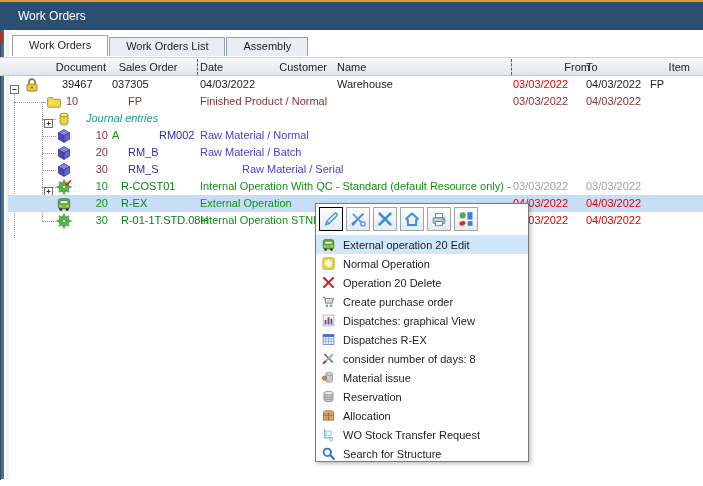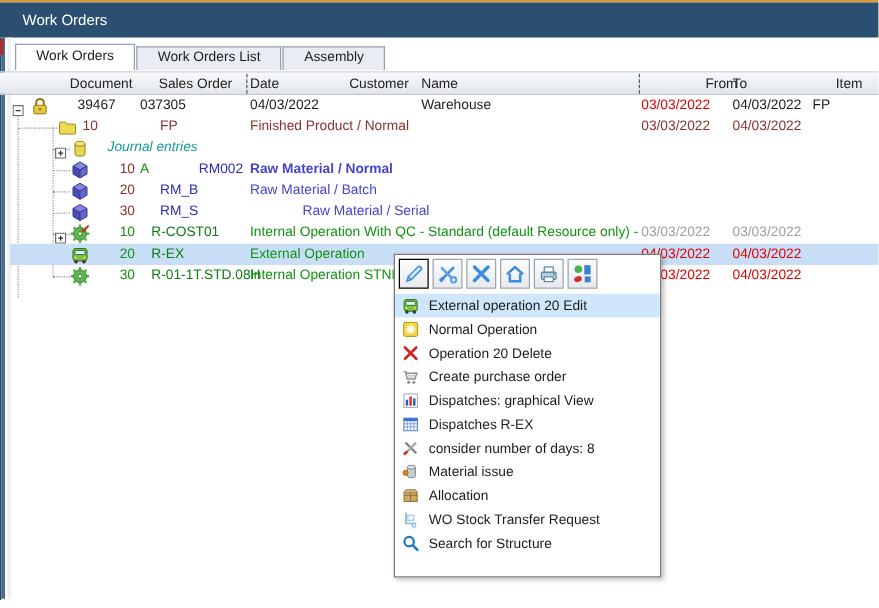--- a/index.html
+++ b/index.html
@@ -62,21 +62,21 @@
   <div class="left-edge-red"></div>
 
   <div class="tab-strip" id="tab-strip">
       <div class="tab active">Work Orders</div>
       <div class="tab">Work Orders List</div>
       <div class="tab">Assembly</div>
     </div>
 
   <div class="header-row" id="header-row">
       <div class="hcell" style="left: 40px; width: 66px; text-align: right;">Document</div>
-      <div class="hcell" style="left: 127px; width: 80px; text-align: left;">Sales Order</div>
+      <div class="hcell" style="left: 108px; width: 80px; text-align: center;">Sales Order</div>
       <div class="hcell" style="left: 200px; width: 60px; text-align: left;">Date</div>
       <div class="hcell" style="left: 262px; width: 65px; text-align: right;">Customer</div>
       <div class="hcell" style="left: 337px; width: 70px; text-align: left;">Name</div>
       <div class="hcell" style="left: 515px; width: 55px; text-align: right; margin-left: 20px;">From</div>
       <div class="hcell" style="left: 586px; width: 40px; text-align: left;">To</div>
       <div class="hcell" style="left: 650px; width: 40px; text-align: right;">Item</div>
       <div class="hsep" style="left: 197px;"></div>
       <div class="hsep" style="left: 511px;"></div>
     </div>
 
@@ -131,21 +131,21 @@
       <div class="cell" style="left: 86px; top: 110px; width: 130px; color: rgb(24, 154, 154); font-style: italic;">Journal entries</div>
       <div class="row-band" style="top: 127px;"></div>
       <div class="row-icon" style="left: 56px; top: 127.5px;"><svg width="16" height="16" viewBox="0 0 20 20" xmlns="http://www.w3.org/2000/svg">
           <polygon points="10,2 17,6 10,10 3,6" fill="#8585dd" stroke="#3a3a90"></polygon>
           <polygon points="3,6 10,10 10,18 3,14" fill="#4a4ab8" stroke="#3a3a90"></polygon>
           <polygon points="17,6 10,10 10,18 17,14" fill="#6666cc" stroke="#3a3a90"></polygon>
         </svg></div>
       <div class="cell" style="left: 78px; top: 127px; width: 30px; text-align: right; color: rgb(139, 48, 48);">10</div>
       <div class="cell" style="left: 112px; top: 127px; width: 12px; color: rgb(18, 146, 18);">A</div>
       <div class="cell" style="left: 128px; top: 127px; width: 78px; color: rgb(44, 44, 186); padding-left: 31px;">RM002</div>
-      <div class="cell clip" style="left: 200px; top: 127px; width: 312px; color: rgb(68, 68, 207); font-weight: bold;">Raw Material / Normal</div>
+      <div class="cell clip" style="left: 200px; top: 127px; width: 312px; color: rgb(68, 68, 207);">Raw Material / Normal</div>
       <div class="row-band" style="top: 144px;"></div>
       <div class="row-icon" style="left: 56px; top: 144.5px;"><svg width="16" height="16" viewBox="0 0 20 20" xmlns="http://www.w3.org/2000/svg">
           <polygon points="10,2 17,6 10,10 3,6" fill="#8585dd" stroke="#3a3a90"></polygon>
           <polygon points="3,6 10,10 10,18 3,14" fill="#4a4ab8" stroke="#3a3a90"></polygon>
           <polygon points="17,6 10,10 10,18 17,14" fill="#6666cc" stroke="#3a3a90"></polygon>
         </svg></div>
       <div class="cell" style="left: 78px; top: 144px; width: 30px; text-align: right; color: rgb(139, 48, 48);">20</div>
       <div class="cell" style="left: 128px; top: 144px; width: 78px; color: rgb(44, 44, 186);">RM_B</div>
       <div class="cell clip" style="left: 200px; top: 144px; width: 312px; color: rgb(68, 68, 207);">Raw Material / Batch</div>
       <div class="row-band" style="top: 161px;"></div>
@@ -350,20 +350,30 @@
               <path d="M6.5 5 v9.2 a4.3 2.1 0 0 0 8.6 0 V5" fill="#c9ccd1" stroke="#7d8187"></path>
               <ellipse cx="10.8" cy="5" rx="4.3" ry="2.1" fill="#dfe2e6" stroke="#7d8187"></ellipse>
               <circle cx="4.6" cy="11" r="2.7" fill="#e8861e" stroke="#a85f10"></circle>
             </svg>
           </span>
           <span class="ml">Material issue</span>
         </div>
         <div class="ctx-item">
           <span class="mi">
             <svg width="15" height="15" viewBox="0 0 20 20" xmlns="http://www.w3.org/2000/svg">
+              <path d="M4 5.5 v9 a6 2.5 0 0 0 12 0 v-9" fill="#c9ccd1" stroke="#7d8187"></path>
+              <path d="M4 8.6 a6 2.5 0 0 0 12 0 M4 11.6 a6 2.5 0 0 0 12 0" fill="none" stroke="#7d8187"></path>
+              <ellipse cx="10" cy="5.5" rx="6" ry="2.5" fill="#e2e5e9" stroke="#7d8187"></ellipse>
+            </svg>
+          </span>
+          <span class="ml">Reservation</span>
+        </div>
+        <div class="ctx-item">
+          <span class="mi">
+            <svg width="15" height="15" viewBox="0 0 20 20" xmlns="http://www.w3.org/2000/svg">
               <rect x="3" y="6.4" width="14" height="9.8" fill="#cfa964" stroke="#8a6a34"></rect>
               <path d="M3 6.4 l2-2.6 h10 l2 2.6" fill="#e0bc78" stroke="#8a6a34"></path>
               <path d="M10 6.4 v9.8 M3 9.6 h14" stroke="#8a6a34"></path>
             </svg>
           </span>
           <span class="ml">Allocation</span>
         </div>
         <div class="ctx-item">
           <span class="mi">
             <svg width="15" height="15" viewBox="0 0 20 20" xmlns="http://www.w3.org/2000/svg">

